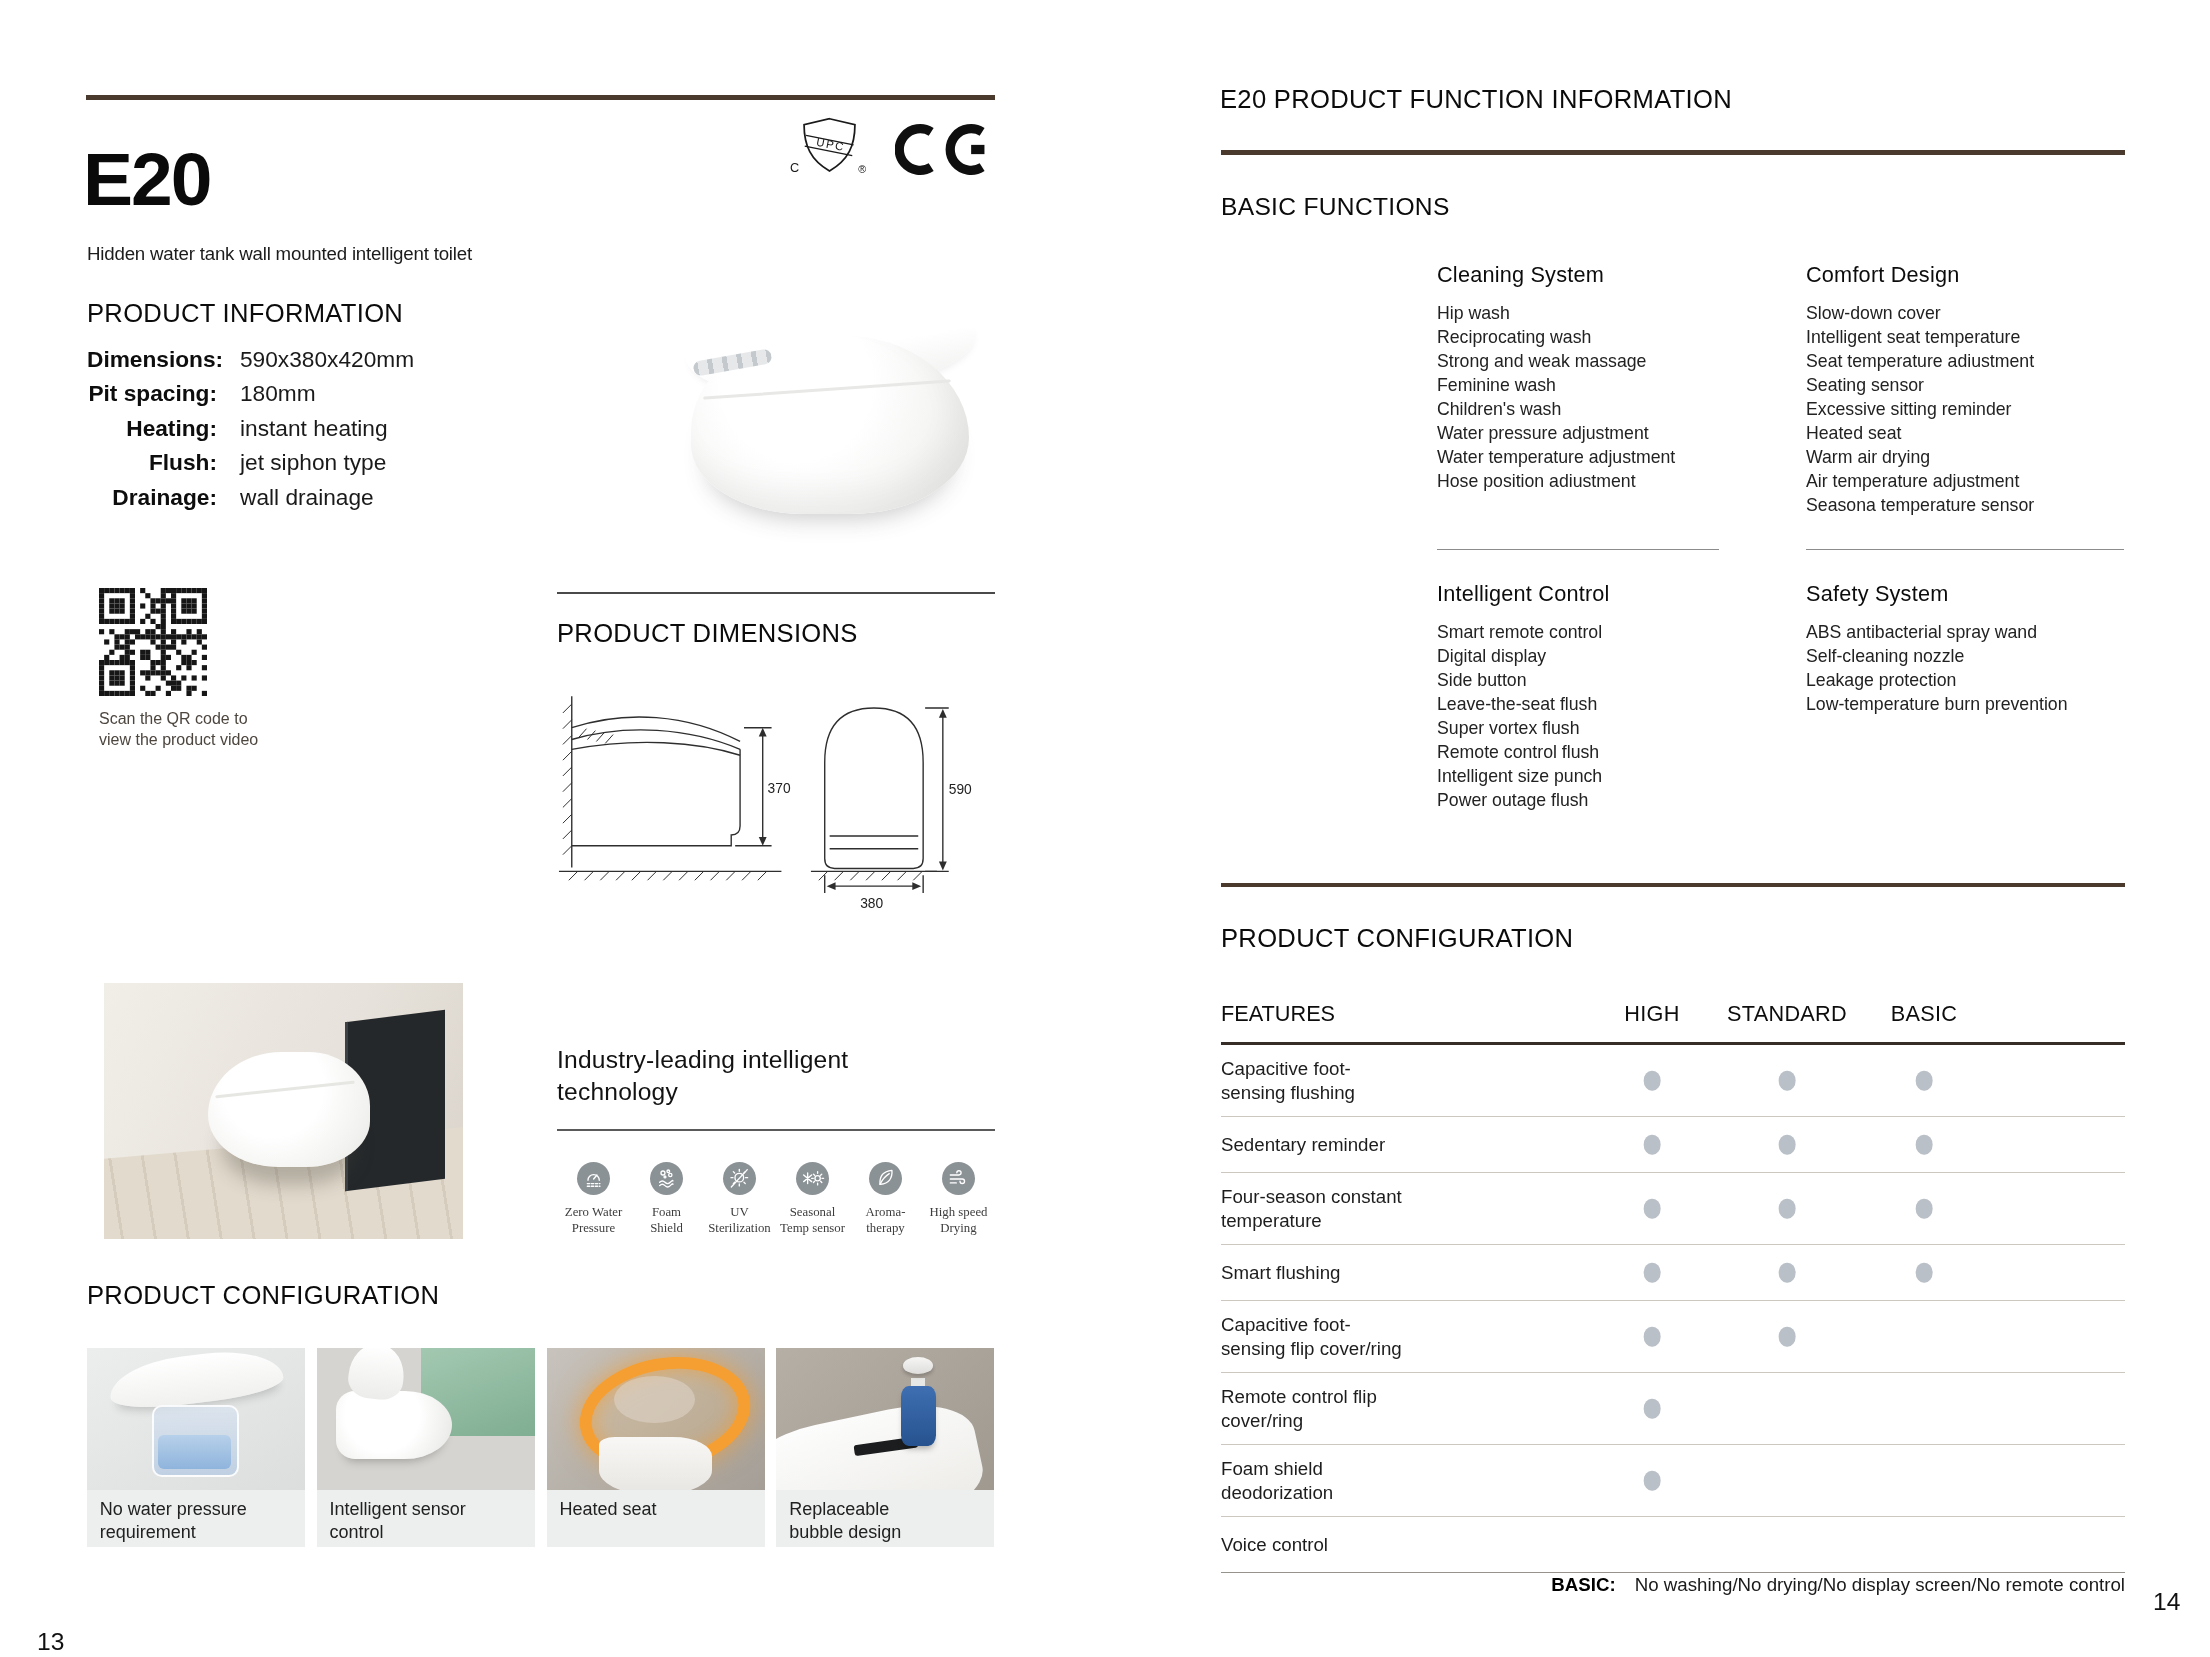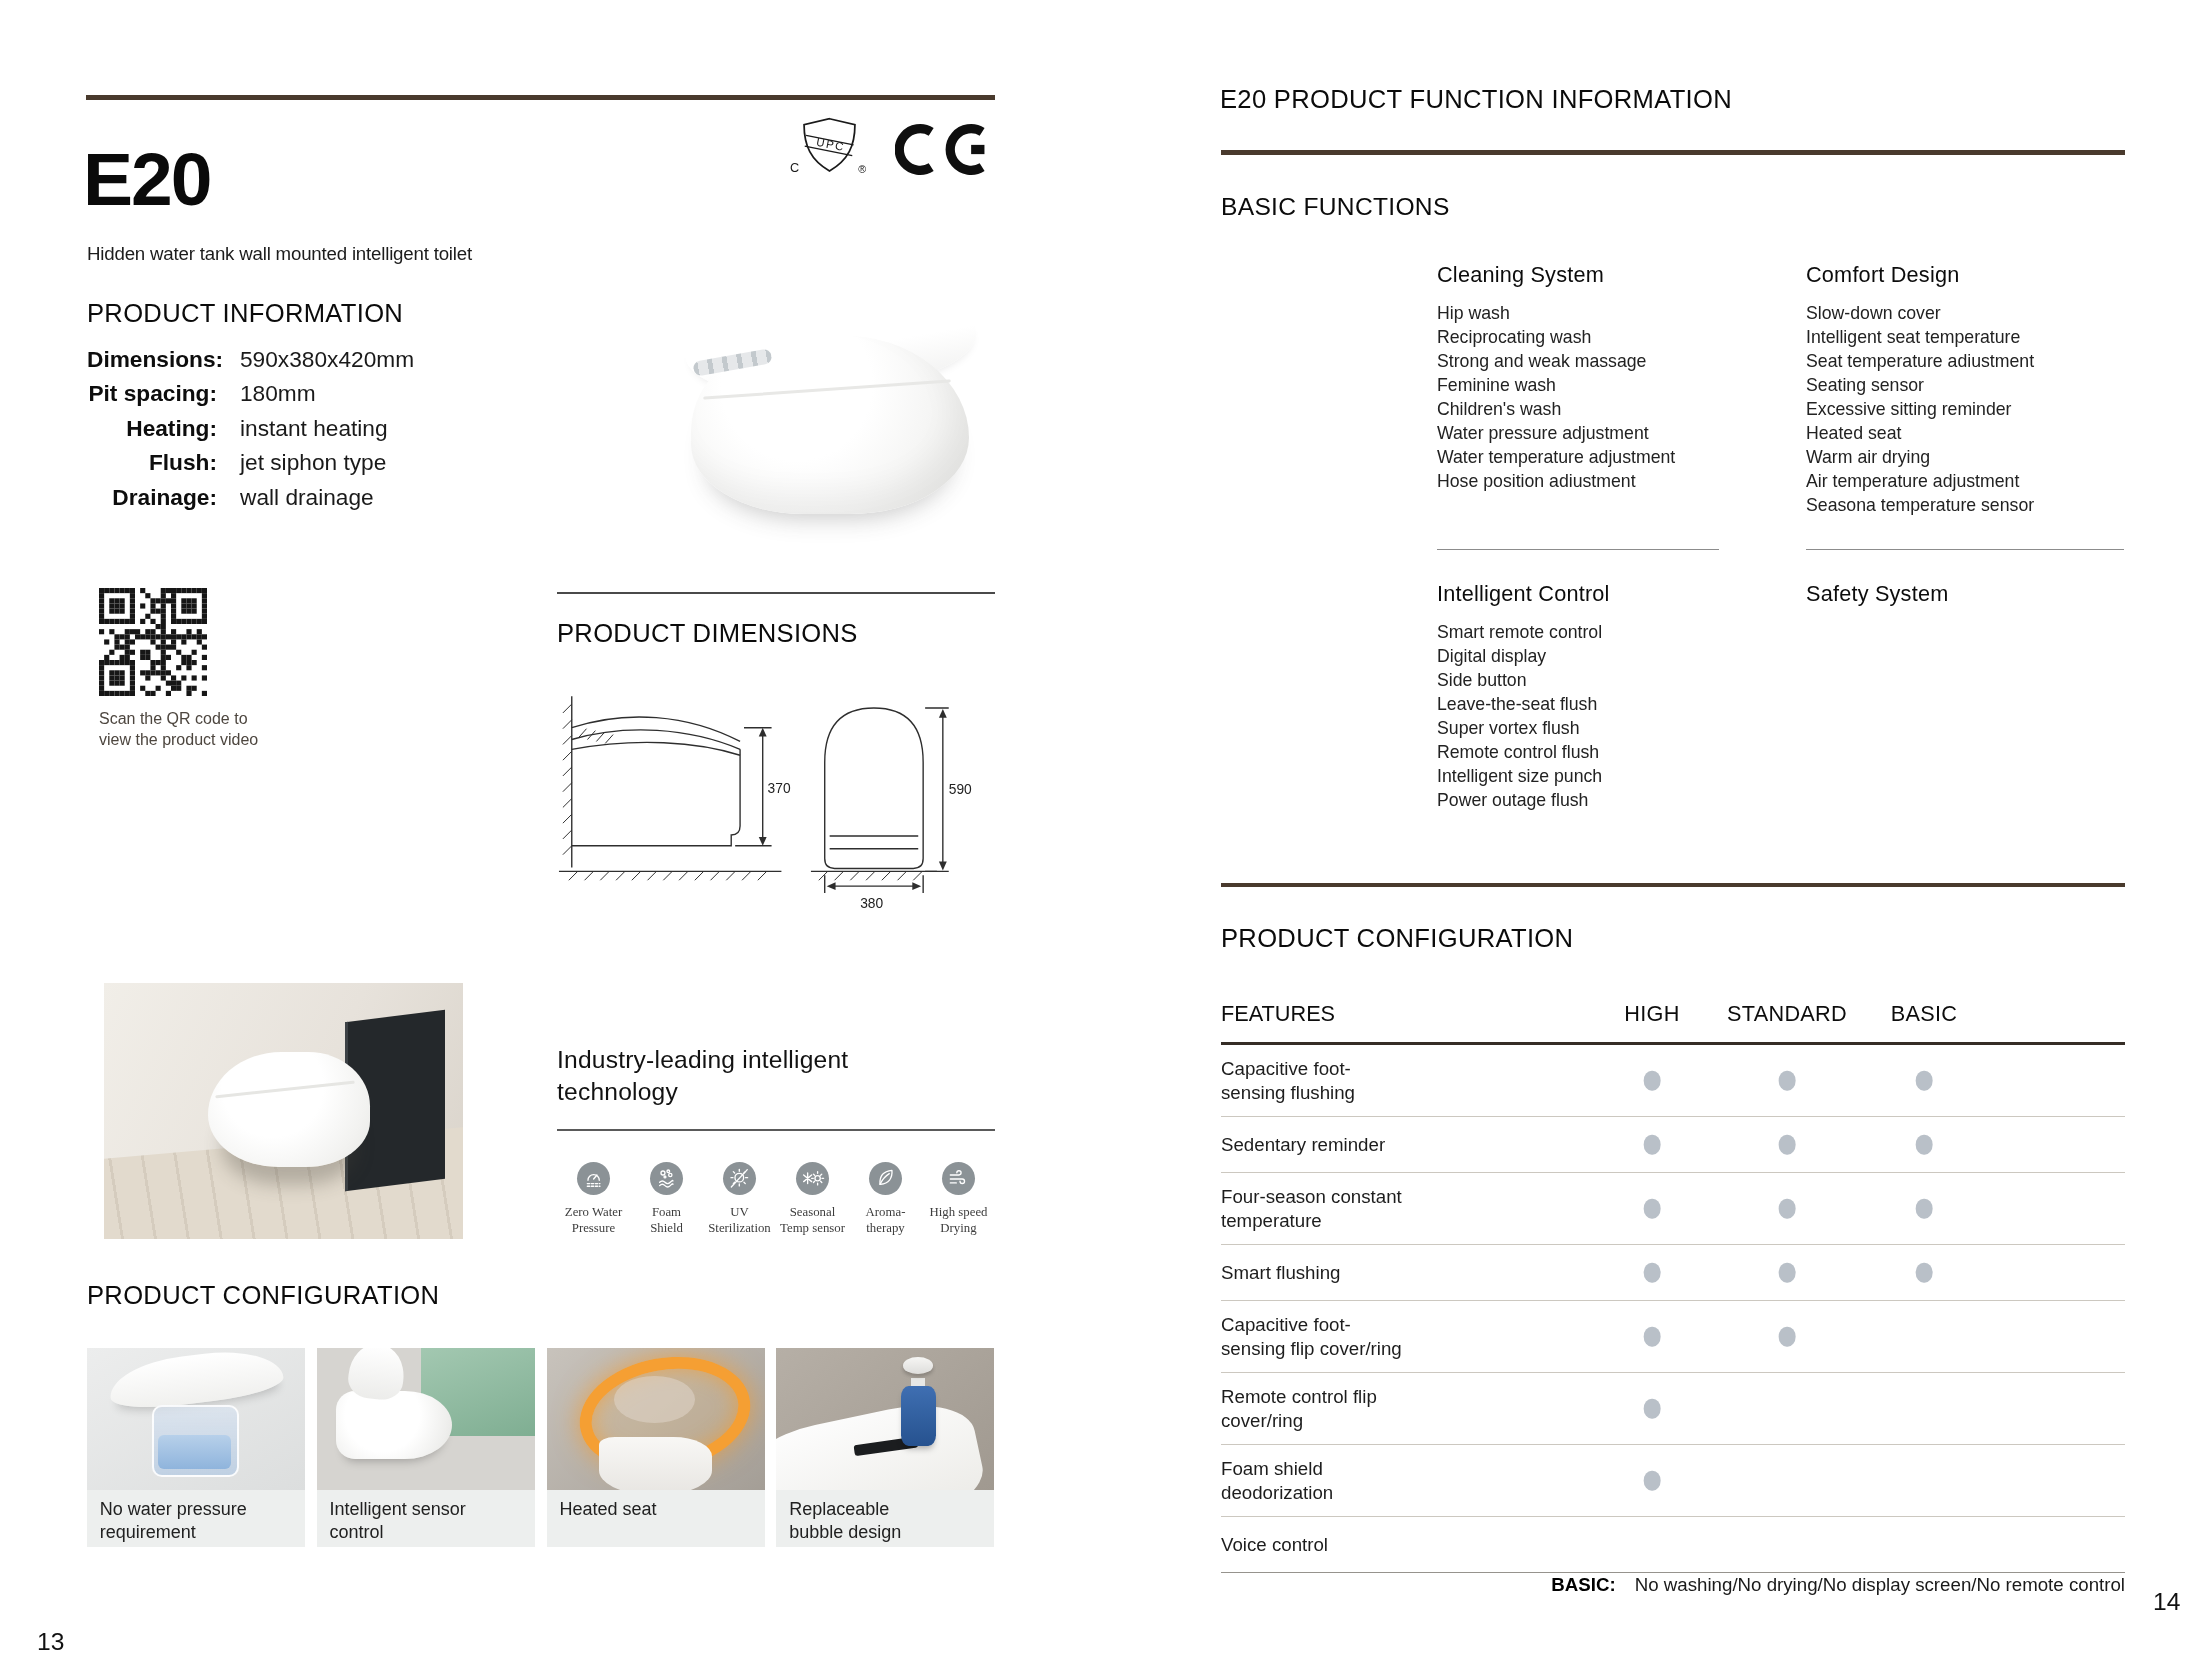--- a/index.html
+++ b/index.html
@@ -650,20 +650,26 @@
         <li>Side button</li>
         <li>Leave-the-seat flush</li>
         <li>Super vortex flush</li>
         <li>Remote control flush</li>
         <li>Intelligent size punch</li>
         <li>Power outage flush</li>
       </ul>
     </div>
   <div class="abs fgroup" id="fg3">
       <h3>Safety System</h3>
+      <ul>
+        <li>ABS antibacterial spray wand</li>
+        <li>Self-cleaning nozzle</li>
+        <li>Leakage protection</li>
+        <li>Low-temperature burn prevention</li>
+      </ul>
     </div>
 
   <div class="abs rule-brown" id="rp-rule2"></div>
   <div class="abs h1" id="rp-config-title">PRODUCT CONFIGURATION</div>
 
   <div class="abs" id="rp-thead">
     <span>FEATURES</span>
     <span class="thcol c0-h" style="left:431px">HIGH</span>
     <span class="thcol" style="left:566px">STANDARD</span>
     <span class="thcol" style="left:703px">BASIC</span>

